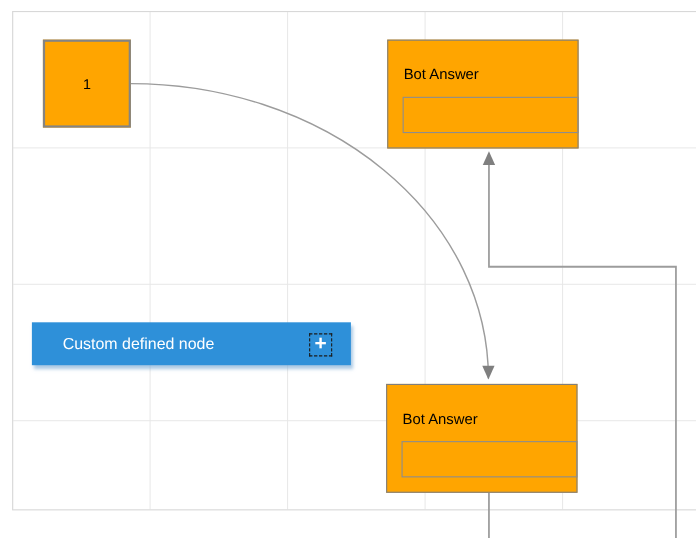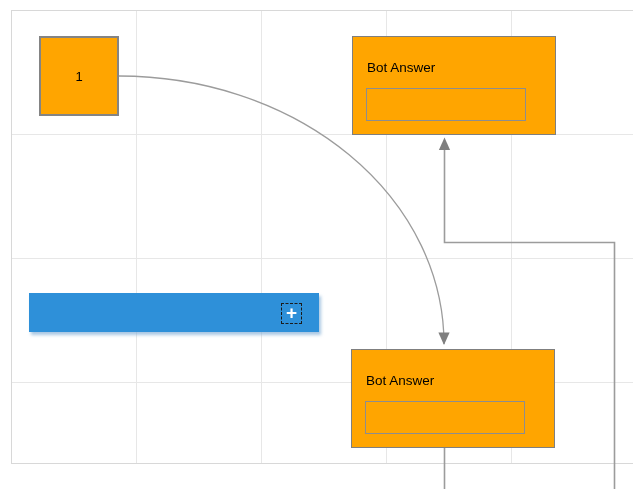--- a/index.html
+++ b/index.html
@@ -46,21 +46,21 @@
     width: 80px; height: 80px;
     border: 2px solid #848484;
     display: flex;
     align-items: center;
     justify-content: center;
     font-size: 13px;
     color: #000;
   }
 
   .bot-answer {
-    width: 204px; height: 99px;
+    width: 174px; height: 99px;
     border: 1.5px solid #7f7f7f;
   }
   .bot-answer-top    { left: 352px; top: 36px;  }
   .bot-answer-bottom { left: 351px; top: 349px; }
 
   .bot-answer .node-title {
     position: absolute;
     left: 14px; top: 23px;
     font-size: 13.5px;
     color: #000000;
@@ -131,18 +131,19 @@
     <span class="node-title">Bot Answer</span>
     <div class="node-field"></div>
   </div>
 
   <div class="node bot-answer bot-answer-bottom">
     <span class="node-title">Bot Answer</span>
     <div class="node-field"></div>
   </div>
 
   <div class="node custom-node">
+    <span class="custom-label">Custom defined node</span>
     <div class="add-port">
       <span class="plus-glyph">+</span>
     </div>
   </div>
 
 </div>
 
 </body></html>

